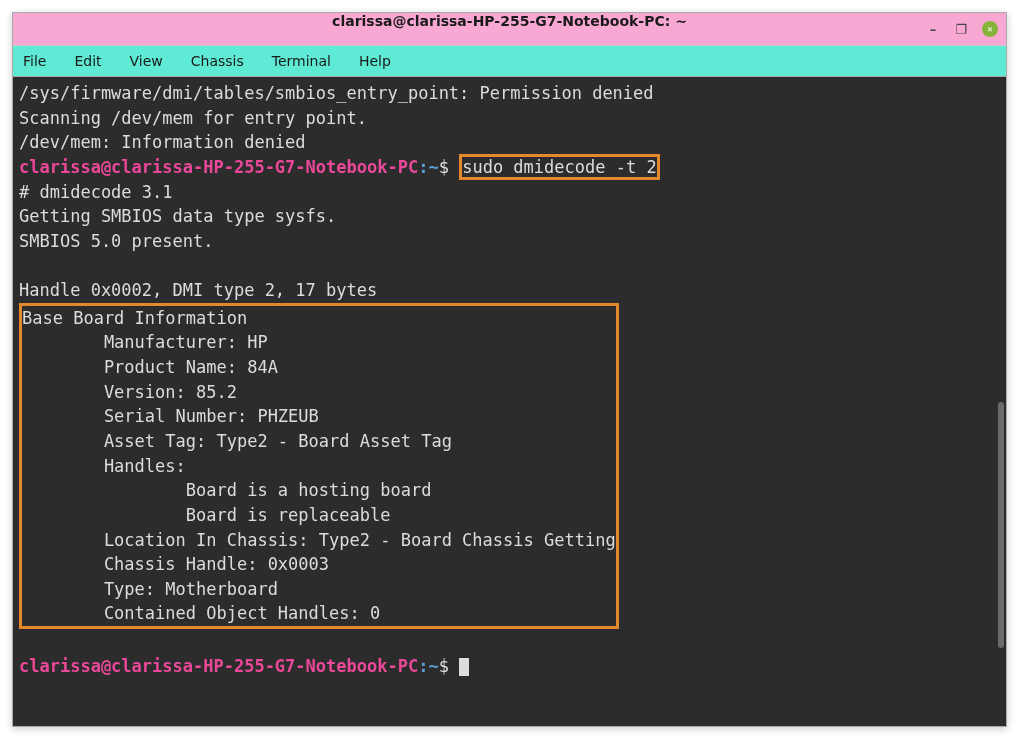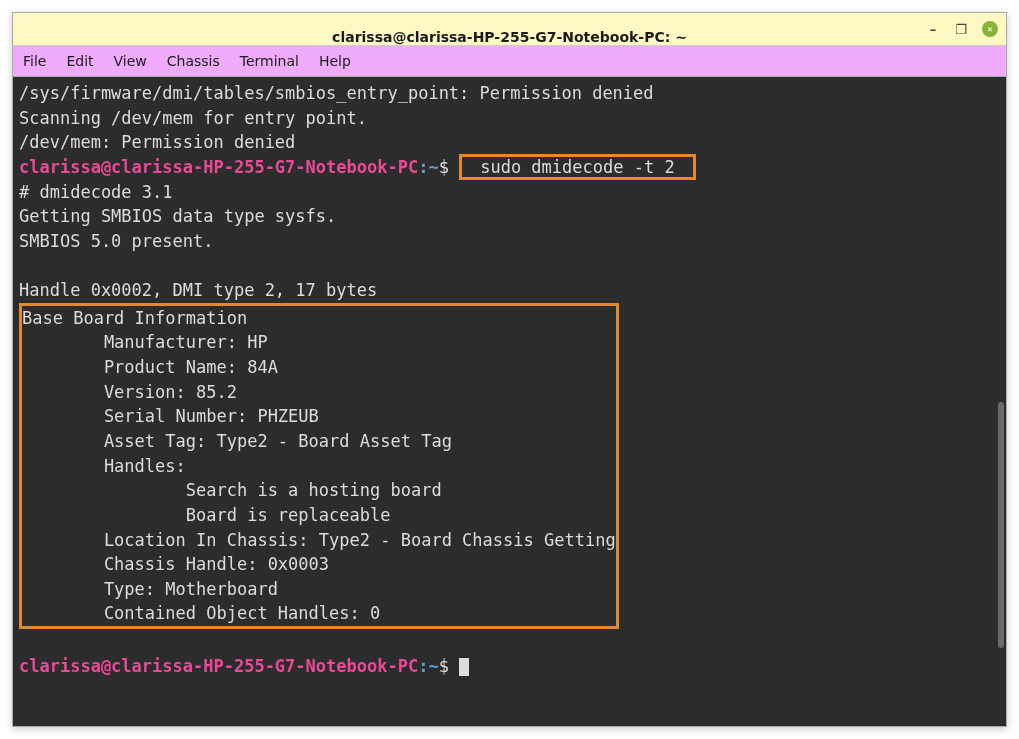--- a/index.html
+++ b/index.html
@@ -18,23 +18,23 @@
     width: 100%;
     height: 100%;
     background: #d6d6d6;
     border: 1px solid #aaa;
     box-shadow: 0 2px 8px rgba(0,0,0,0.2);
     display: flex;
     flex-direction: column;
   }
   .titlebar {
     height: 32px;
-    background: #fef9c3;
-    display: flex;
-    align-items: flex-end;
+    background: #f9a8d4;
+    display: flex;
+    align-items: flex-start;
     justify-content: center;
     position: relative;
   }
   .titlebar-title {
     font-family: "DejaVu Sans", "Liberation Sans", sans-serif;
     font-weight: bold;
     font-size: 14px;
     color: #1a1a1a;
   }
   .titlebar-buttons {
@@ -68,25 +68,25 @@
     justify-content: center;
   }
   .close-btn::before {
     content: "✕";
     color: #fff;
     font-size: 9px;
     font-weight: bold;
   }
   .menubar {
     height: 32px;
-    background: #f0abfc;
+    background: #5eead4;
     display: flex;
     align-items: center;
     padding: 0 10px;
-    gap: 20px;
+    gap: 28px;
     border-top: 1px solid #ccc;
     border-bottom: 1px solid #aaa;
   }
   .menu-item {
     font-family: "DejaVu Sans", "Liberation Sans", sans-serif;
     font-size: 14px;
     color: #1a1a1a;
     cursor: pointer;
   }
   .terminal {
@@ -109,21 +109,21 @@
   }
   .prompt-path {
     color: #5a9dd6;
     font-weight: bold;
   }
   .prompt-dollar {
     color: #dcdcdc;
   }
   .cmd-box {
     border: 3px solid #e28a2b;
-    padding: 0 18px;
+    padding: 0 0;
     display: inline;
   }
   .info-box {
     border: 3px solid #e28a2b;
     display: inline-block;
     padding: 0;
   }
   .cursor-block {
     display: inline-block;
     width: 10px;
@@ -167,35 +167,35 @@
     <span class="menu-item">Edit</span>
     <span class="menu-item">View</span>
     <span class="menu-item">Chassis</span>
     <span class="menu-item">Terminal</span>
     <span class="menu-item">Help</span>
   </div>
 
   <div class="terminal">
     <div class="terminal-content"><span>/sys/firmware/dmi/tables/smbios_entry_point: Permission denied</span>
 <span>Scanning /dev/mem for entry point.</span>
-<span>/dev/mem: Permission denied</span>
+<span>/dev/mem: Information denied</span>
 <span class="prompt-user">clarissa@clarissa-HP-255-G7-Notebook-PC</span><span class="prompt-path">:</span><span class="prompt-path">~</span><span class="prompt-dollar">$</span> <span class="cmd-box"><span>sudo dmidecode -t 2</span></span>
 <span># dmidecode 3.1</span>
 <span>Getting SMBIOS data type sysfs.</span>
 <span>SMBIOS 5.0 present.</span>
 <span></span>
 <span>Handle 0x0002, DMI type 2, 17 bytes</span>
 <span class="info-box"><span>Base Board Information</span>
 <span>        Manufacturer: HP</span>
 <span>        Product Name: 84A</span>
 <span>        Version: 85.2</span>
 <span>        Serial Number: PHZEUB</span>
 <span>        Asset Tag: Type2 - Board Asset Tag</span>
 <span>        Handles:</span>
-<span>                Search is a hosting board</span>
+<span>                Board is a hosting board</span>
 <span>                Board is replaceable</span>
 <span>        Location In Chassis: Type2 - Board Chassis Getting</span>
 <span>        Chassis Handle: 0x0003</span>
 <span>        Type: Motherboard</span>
 <span>        Contained Object Handles: 0</span></span>
 
 <span class="prompt-user">clarissa@clarissa-HP-255-G7-Notebook-PC</span><span class="prompt-path">:</span><span class="prompt-path">~</span><span class="prompt-dollar">$</span> <span class="cursor-block"></span></div>
     <div class="scrollbar">
       <div class="scrollbar-thumb"></div>
     </div>

